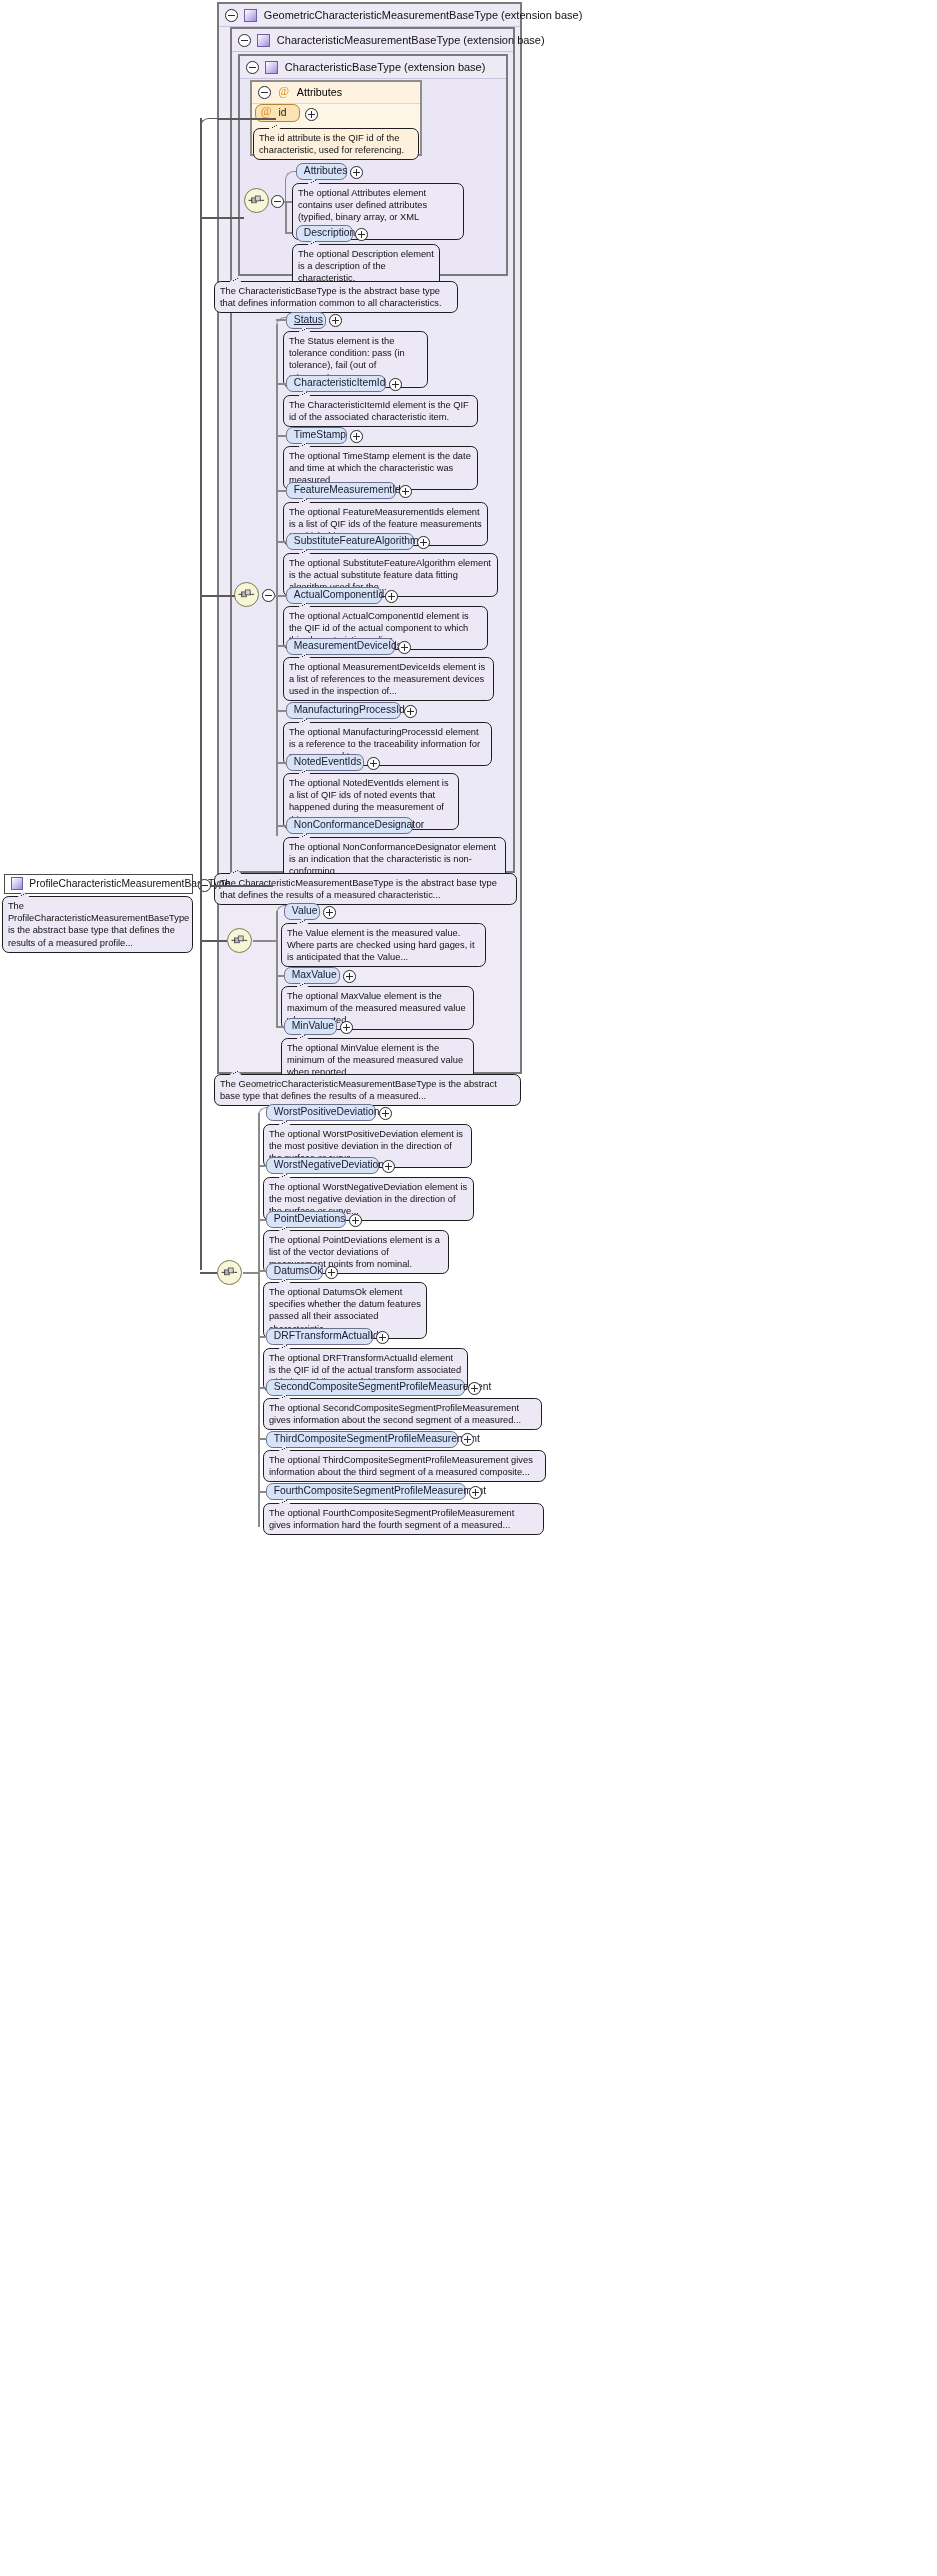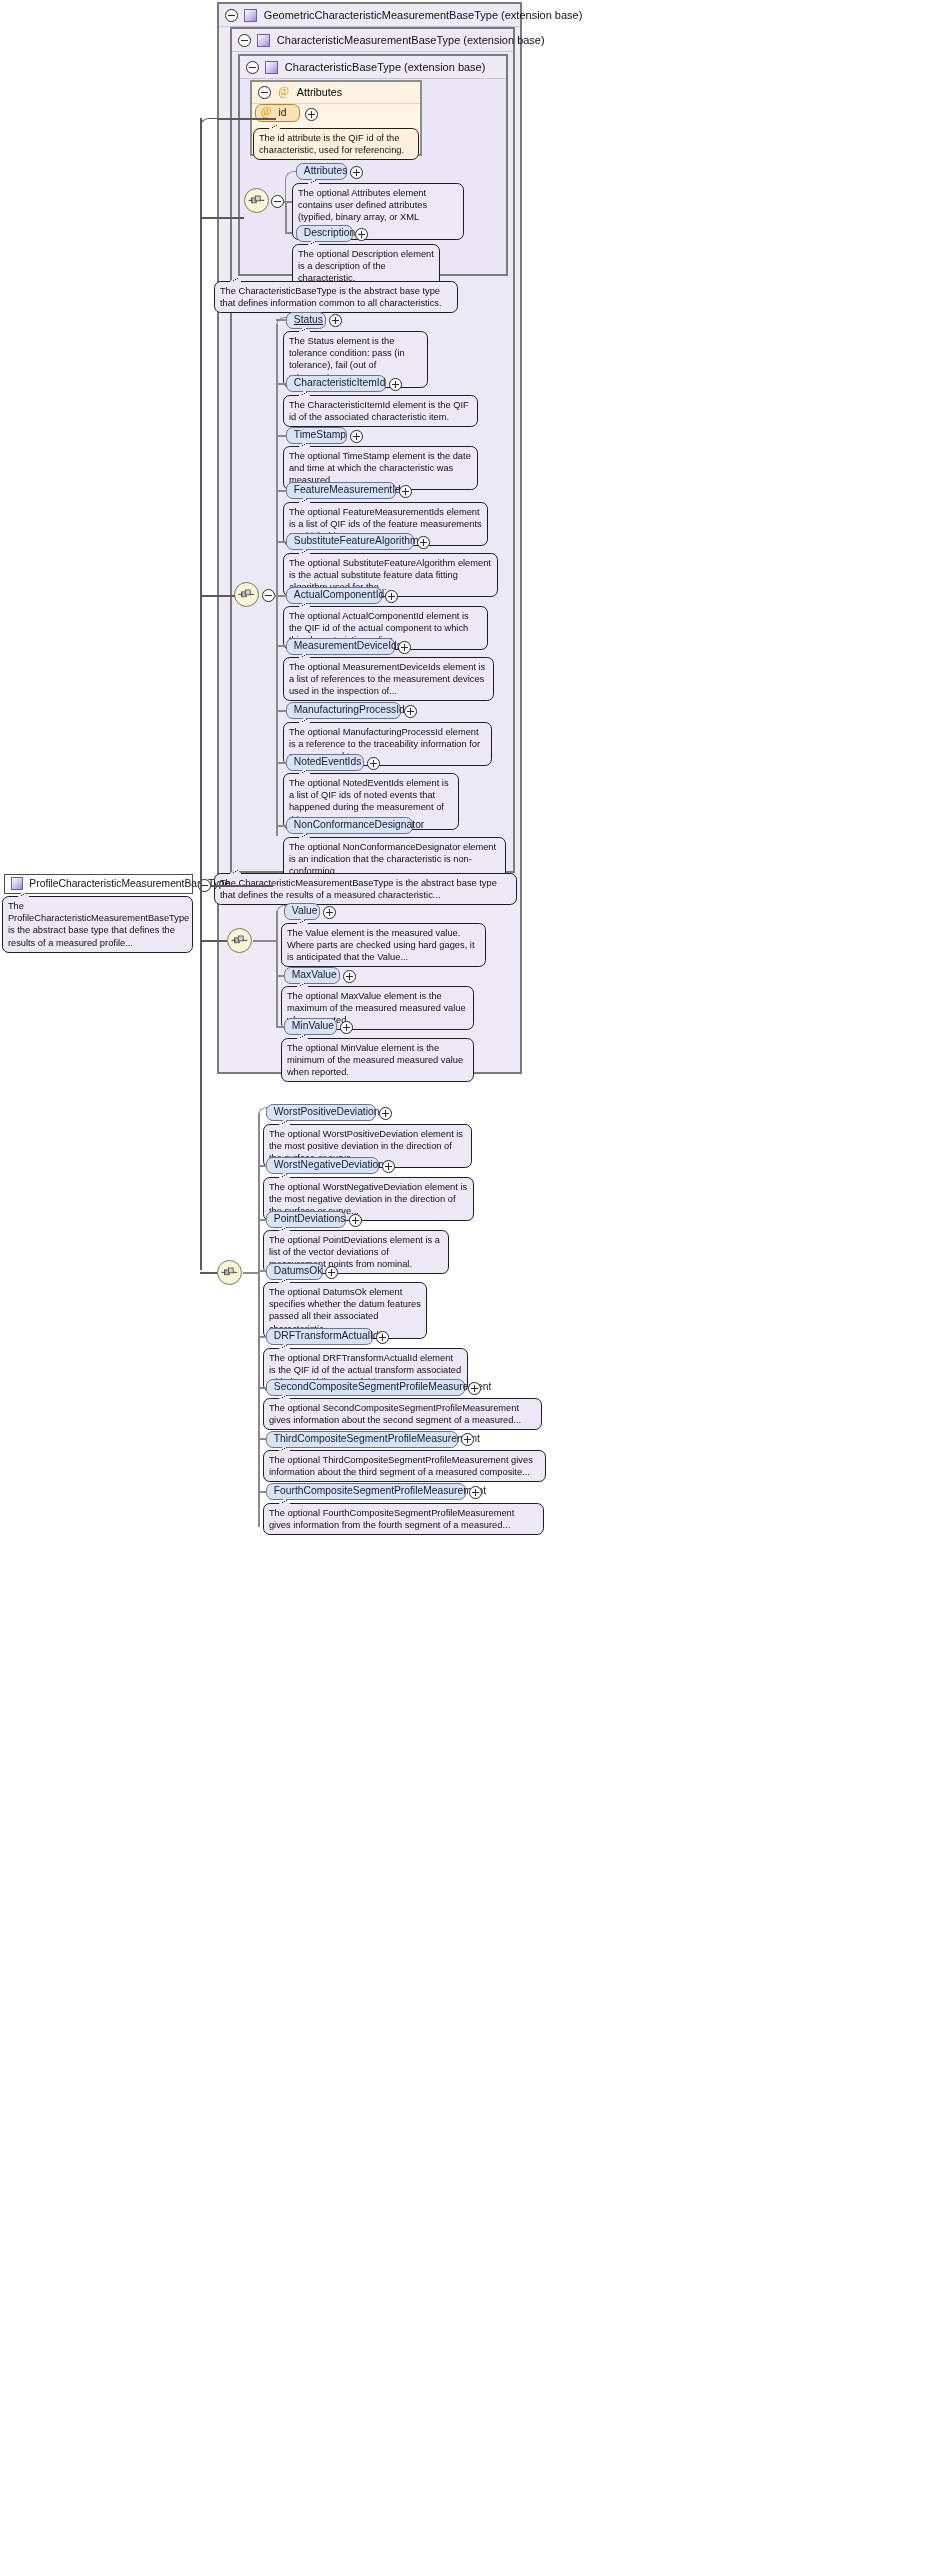--- a/index.html
+++ b/index.html
@@ -448,20 +448,24 @@
   <div class="elem" style="left:284px; top:1018px; width:53px;">
     <span>MinValue</span>
   </div>
   <span class="circ plus abs" style="left:340px; top:1021px;"></span>
   <div class="ln lnh thin" style="left:276px; top:1026px; width:8.8px;"></div>
   <div class="doc" style="left:281px; top:1038px; width:193px;">
     <span class="notch"></span>
     <span>The optional MinValue element is the minimum of the measured measured value when reported.</span>
   </div>
 
+  <div class="doc" style="left:214px; top:1074px; width:307px;">
+    <span class="notch"></span>
+    <span>The GeometricCharacteristicMeasurementBaseType is the abstract base type that defines the results of a measured...</span>
+  </div>
 
   <div class="reftype" style="left:3.9px; top:874px; width:189px;">
     <span class="tglyph"></span>
     <span>ProfileCharacteristicMeasurementBaseType</span>
   </div>
   <span class="circ abs" style="left:198px; top:879px;"></span>
   <div class="ln lnh" style="left:211px; top:885px; width:62px;"></div>
 
   <div class="doc" style="left:2px; top:896px; width:191px;">
     <span class="notch"></span>
@@ -559,17 +563,17 @@
     <span>The optional ThirdCompositeSegmentProfileMeasurement gives information about the third segment of a measured composite...</span>
   </div>
 
   <div class="elem" style="left:266px; top:1483px; width:200px;">
     <span>FourthCompositeSegmentProfileMeasurement</span>
   </div>
   <span class="circ plus abs" style="left:469px; top:1486px;"></span>
   <div class="ln lnh thin" style="left:258px; top:1491px; width:8.8px;"></div>
   <div class="doc" style="left:263px; top:1503px; width:281px;">
     <span class="notch"></span>
-    <span>The optional FourthCompositeSegmentProfileMeasurement gives information from the fourth segment of a measured...</span>
+    <span>The optional FourthCompositeSegmentProfileMeasurement gives information hard the fourth segment of a measured...</span>
   </div>
 
 </div>
 
 
 </body></html>

